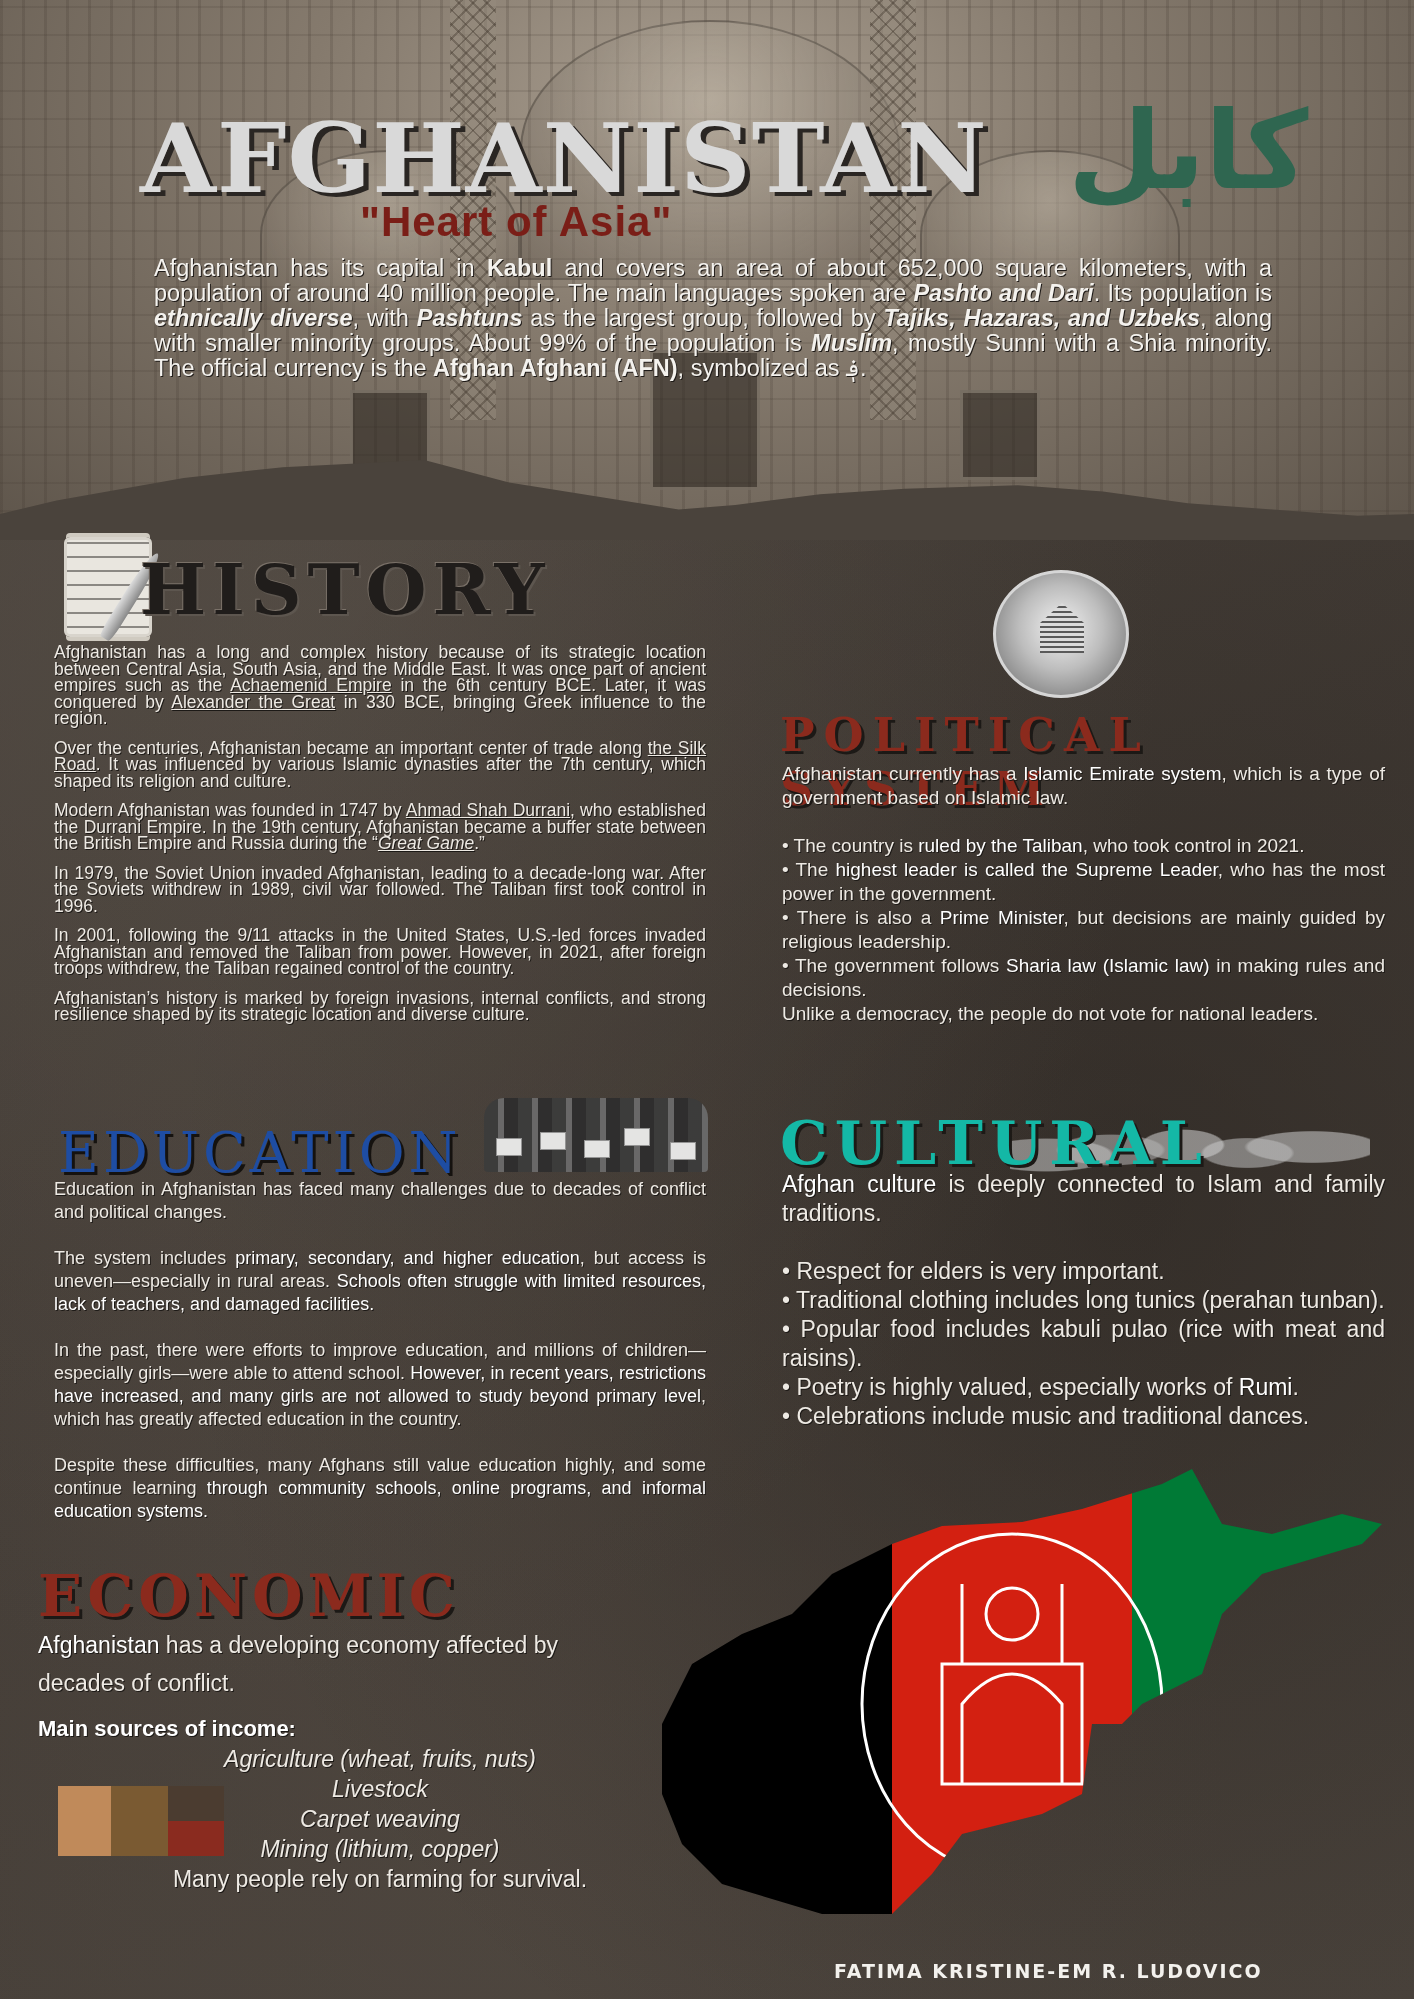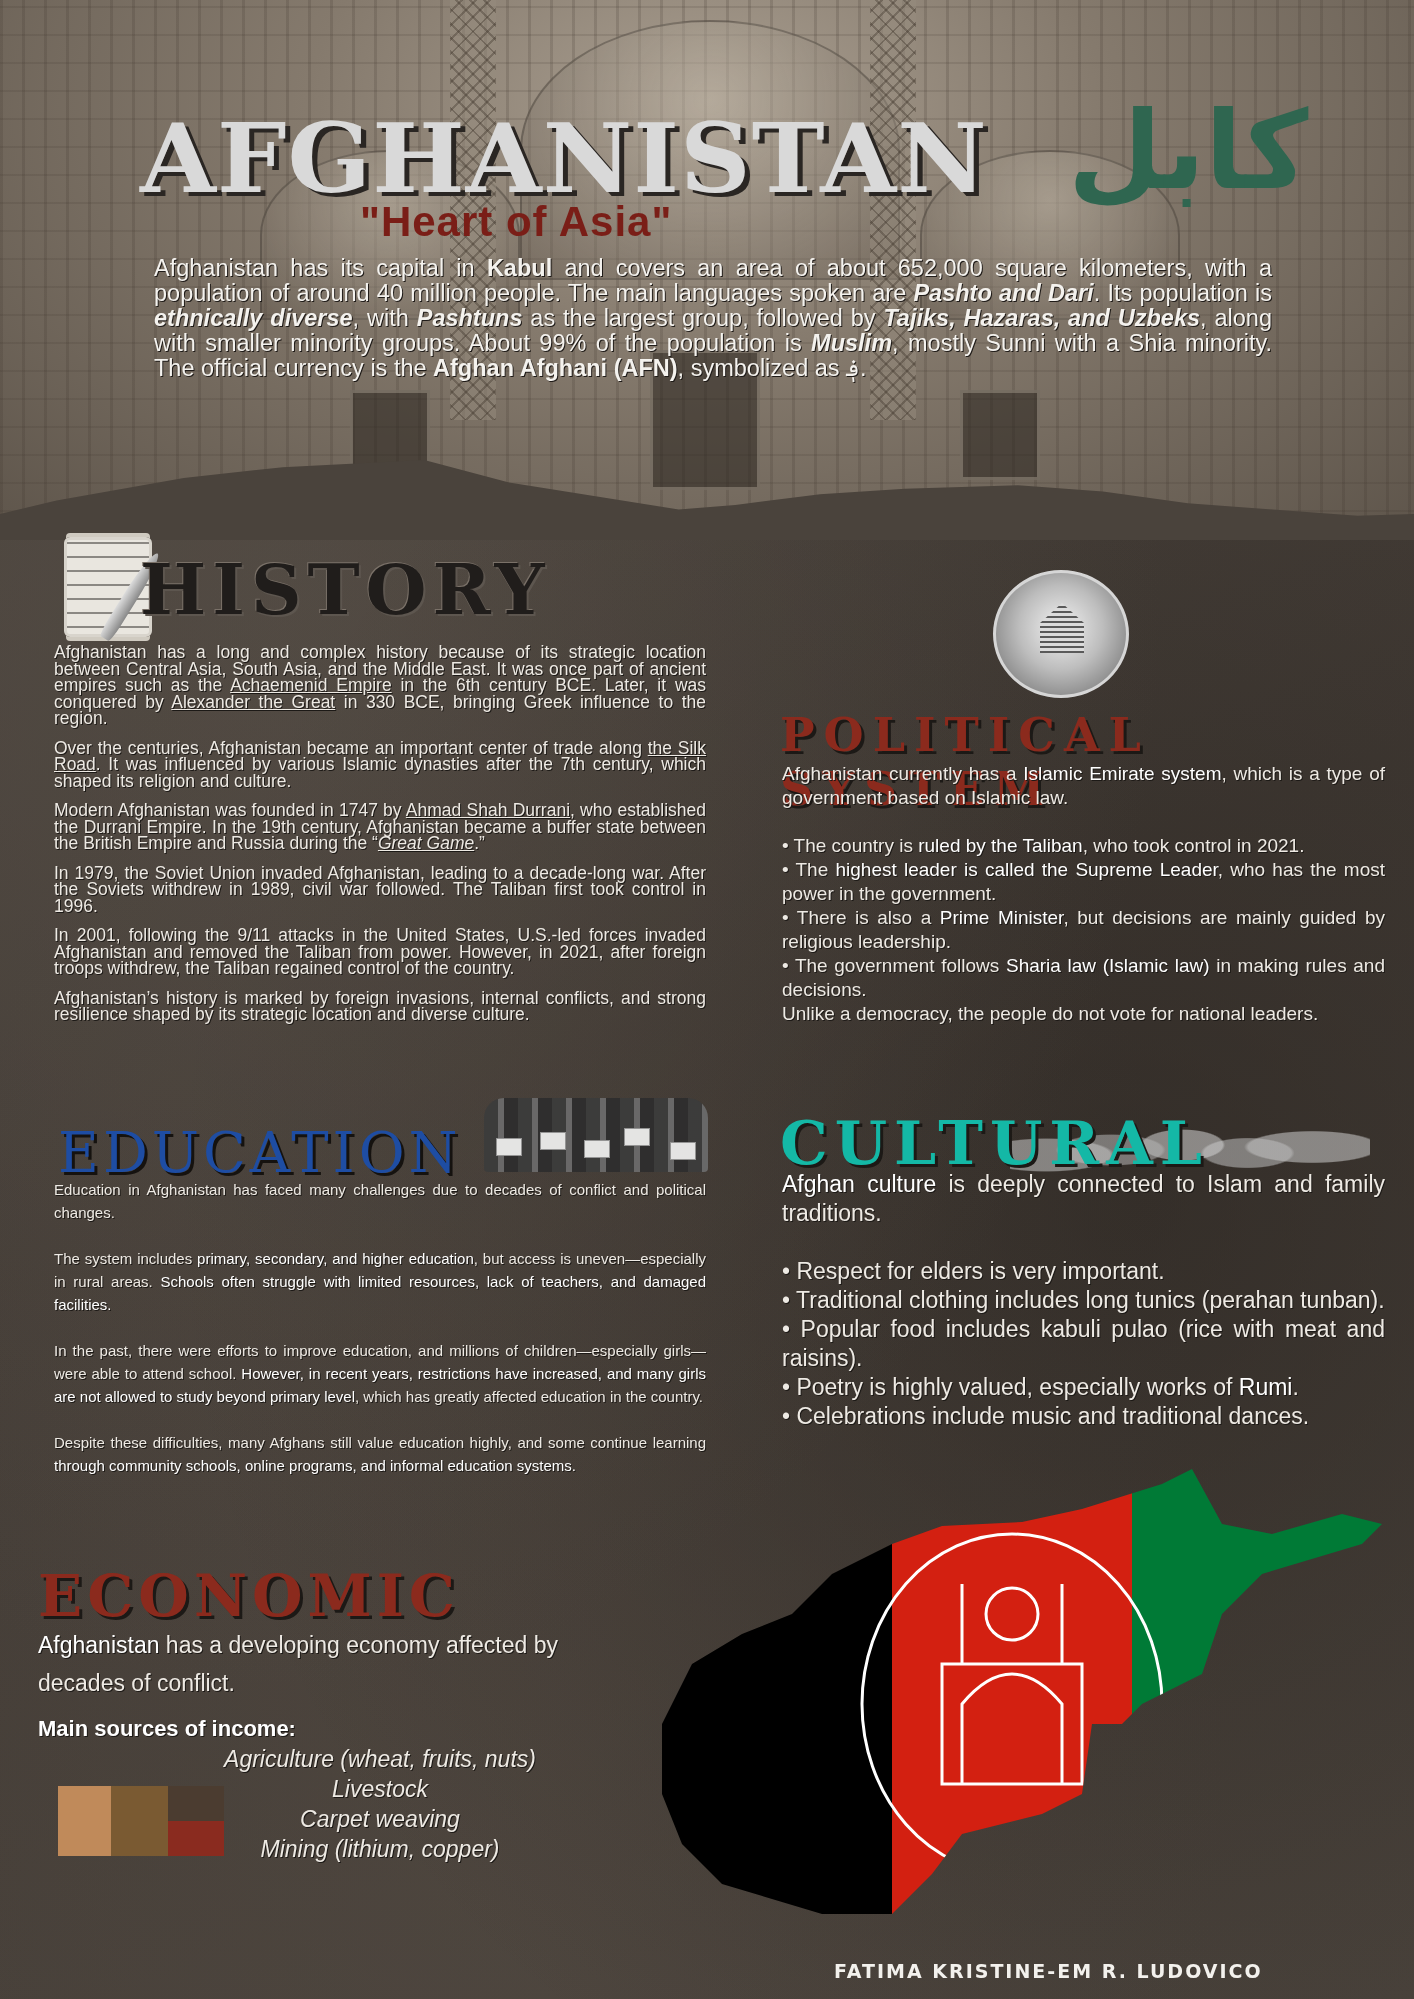--- a/index.html
+++ b/index.html
@@ -125,21 +125,21 @@
   .protest-img {
     position: absolute; left: 484px; top: 1098px; width: 224px; height: 74px;
     background:
       repeating-linear-gradient(90deg, #3c3c3c 0 14px, #6b6b6b 14px 20px, #2e2e2e 20px 34px),
       #555;
     border-radius: 20px 20px 4px 4px; opacity: 0.95;
   }
   .protest-img .sign {
     position: absolute; width: 26px; height: 18px; background: #ededed; border: 1px solid #999;
   }
-  .edu-body { left: 54px; top: 1178px; width: 652px; font-size: 15px; line-height: 23px; }
+  .edu-body { left: 54px; top: 1178px; width: 652px; font-size: 18px; line-height: 23px; }
   .edu-body p { margin-bottom: 23px; }
 
   
   .dancers {
     position: absolute; left: 1010px; top: 1075px; width: 360px; height: 100px;
     background:
       radial-gradient(ellipse at 10% 80%, rgba(200,200,200,0.55) 0 14%, transparent 15%),
       radial-gradient(ellipse at 28% 75%, rgba(180,180,180,0.55) 0 14%, transparent 15%),
       radial-gradient(ellipse at 48% 70%, rgba(210,210,210,0.55) 0 15%, transparent 16%),
       radial-gradient(ellipse at 66% 78%, rgba(190,190,190,0.55) 0 13%, transparent 14%),
@@ -251,20 +251,21 @@
 
 <div class="sec-title econ-title">ECONOMIC</div>
 <div class="body-text econ-intro"><b>Afghanistan</b><span> has a developing economy affected by decades of conflict.</span></div>
 <div class="body-text econ-label">Main sources of income:</div>
 <div class="collage"></div>
 <div class="econ-list">
   <div class="item">Agriculture (wheat, fruits, nuts)</div>
   <div class="item">Livestock</div>
   <div class="item">Carpet weaving</div>
   <div class="item">Mining (lithium, copper)</div>
+  <div>Many people rely on farming for survival.</div>
 </div>
 
 <svg class="map" viewBox="0 0 720 450" xmlns="http://www.w3.org/2000/svg">
   <defs>
     <clipPath id="country">
       <path d="M0,260 L30,200 L80,170 L130,150 L170,110 L230,80 L280,62 L360,58 L420,45 L500,20 L530,5 L560,60 L610,70 L680,50 L720,60 L700,80 L600,110 L560,150 L540,210 L480,240 L460,260 L430,260 L420,330 L380,350 L300,370 L270,410 L230,450 L160,450 L60,420 L20,380 L0,330 Z"></path>
     </clipPath>
   </defs>
   <g clip-path="url(#country)">
     <rect x="0" y="0" width="230" height="450" fill="#000000"></rect>

